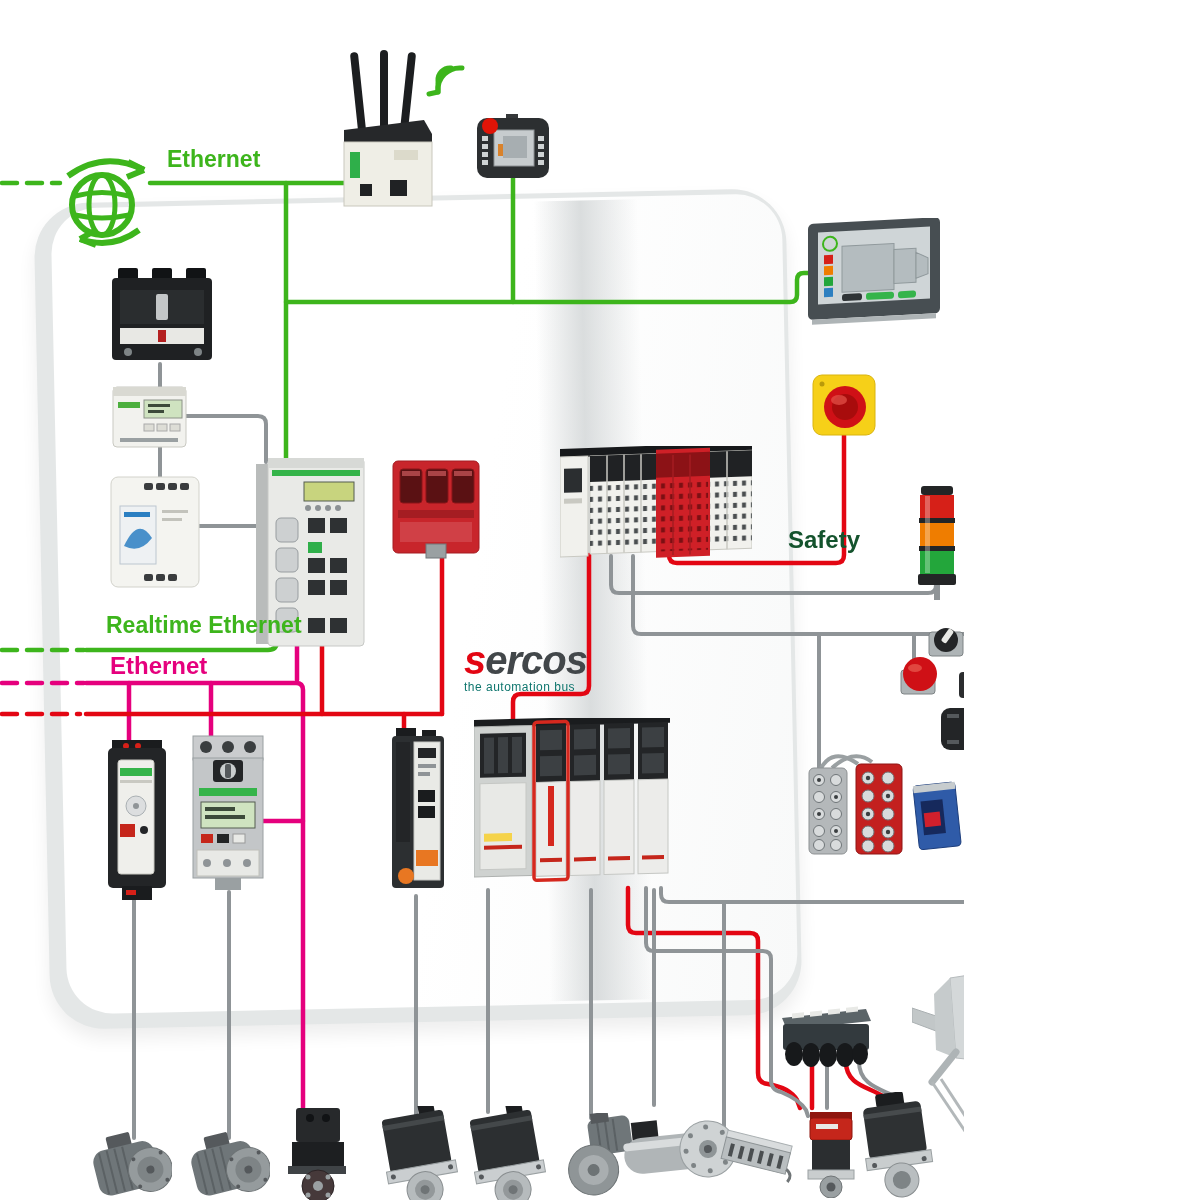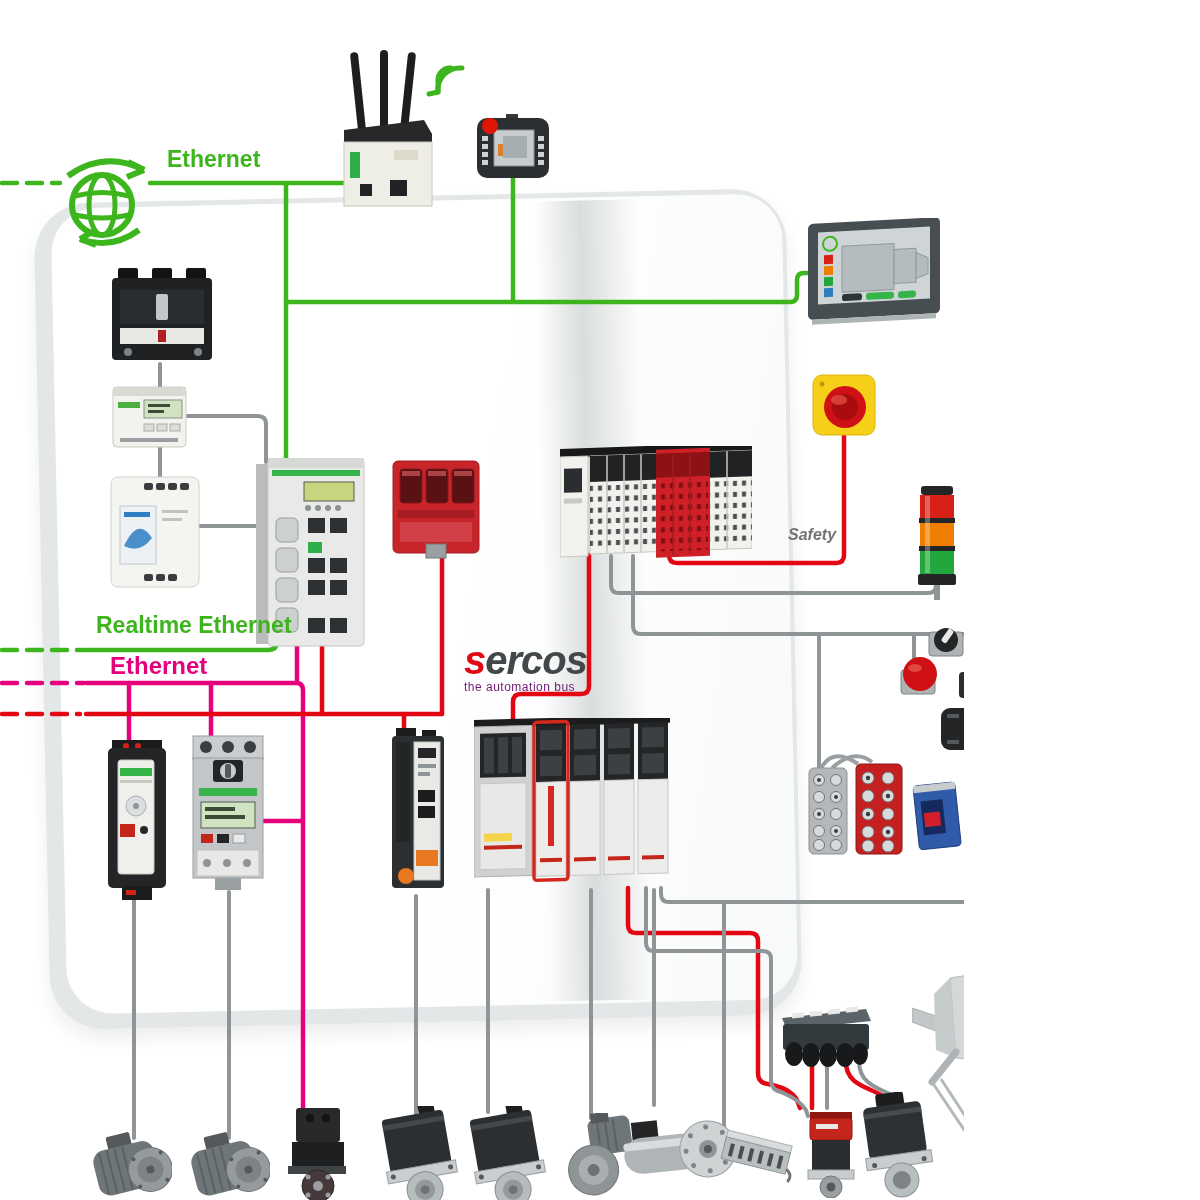--- a/index.html
+++ b/index.html
@@ -16,25 +16,25 @@
   .wires path{fill:none;stroke-linecap:round;stroke-linejoin:round;}
   .wires .g{stroke:#3db51c;stroke-width:4.5;}
   .wires .m{stroke:#e5007d;stroke-width:4.5;}
   .wires .r{stroke:#e30613;stroke-width:4.5;}
   .wires .y{stroke:#8f9497;stroke-width:4;}
   .wires .dash{stroke-dasharray:15 10;}
   .dev{position:absolute;z-index:3;}
   .label{position:absolute;z-index:4;font-weight:bold;white-space:nowrap;}
   .label.green{color:#3db51c;font-size:23px;}
   .label.pink{color:#e5007d;font-size:24px;}
-  .label.red{color:#737373;font-size:16px;font-style:italic;}
+  .label.red{color:#14532d;font-size:24px;}
   .sercos{position:absolute;z-index:4;line-height:1;}
   .sercos .big{font-size:40px;font-weight:bold;letter-spacing:-1px;color:#42474a;font-style:italic;}
   .sercos .big .s{color:#e30613;}
-  .sercos .tag{font-size:12px;color:#701a75;margin-top:1px;letter-spacing:.5px;}
+  .sercos .tag{font-size:12px;color:#0f766e;margin-top:1px;letter-spacing:.5px;}
 </style>
 </head>
 <body>
 
 <div id="stage">
 
   <div class="panel">
     <div class="face"></div>
     <div class="band"></div>
   </div>
@@ -86,21 +86,21 @@
       <path class="y" d="M724,892 V1122"></path>
       <path class="y" d="M646,878 V933 Q646,941 654,941 H763 Q771,941 771,949 V1070 Q771,1080 781,1082 Q800,1090 806,1100 L808,1106"></path>
       <path class="y" d="M827,1052 V1098"></path>
       <path class="y" d="M859,1052 C859,1082 897,1080 903,1094"></path>
       <path class="y" d="M134,890 V1128"></path>
       <path class="y" d="M229,882 V1128"></path>
     </g>
   </svg>
 
   <div class="label green" style="left:167px;top:136px;">Ethernet</div>
-  <div class="label green" style="left:96px;top:602px;">Realtime Ethernet</div>
+  <div class="label green" style="left:106px;top:602px;">Realtime Ethernet</div>
   <div class="label pink" style="left:110px;top:642px;">Ethernet</div>
   <div class="label red" style="left:788px;top:516px;">Safety</div>
   <div class="sercos" style="left:464px;top:630px;">
     <div class="big"><span class="s">s</span><span>ercos</span></div>
     <div class="tag">the automation bus</div>
   </div>
 
   <div class="dev" style="left:40px;top:140px;">
     <svg width="135" height="100" viewBox="0 0 135 100">
       <g fill="none" stroke="#3db51c">

